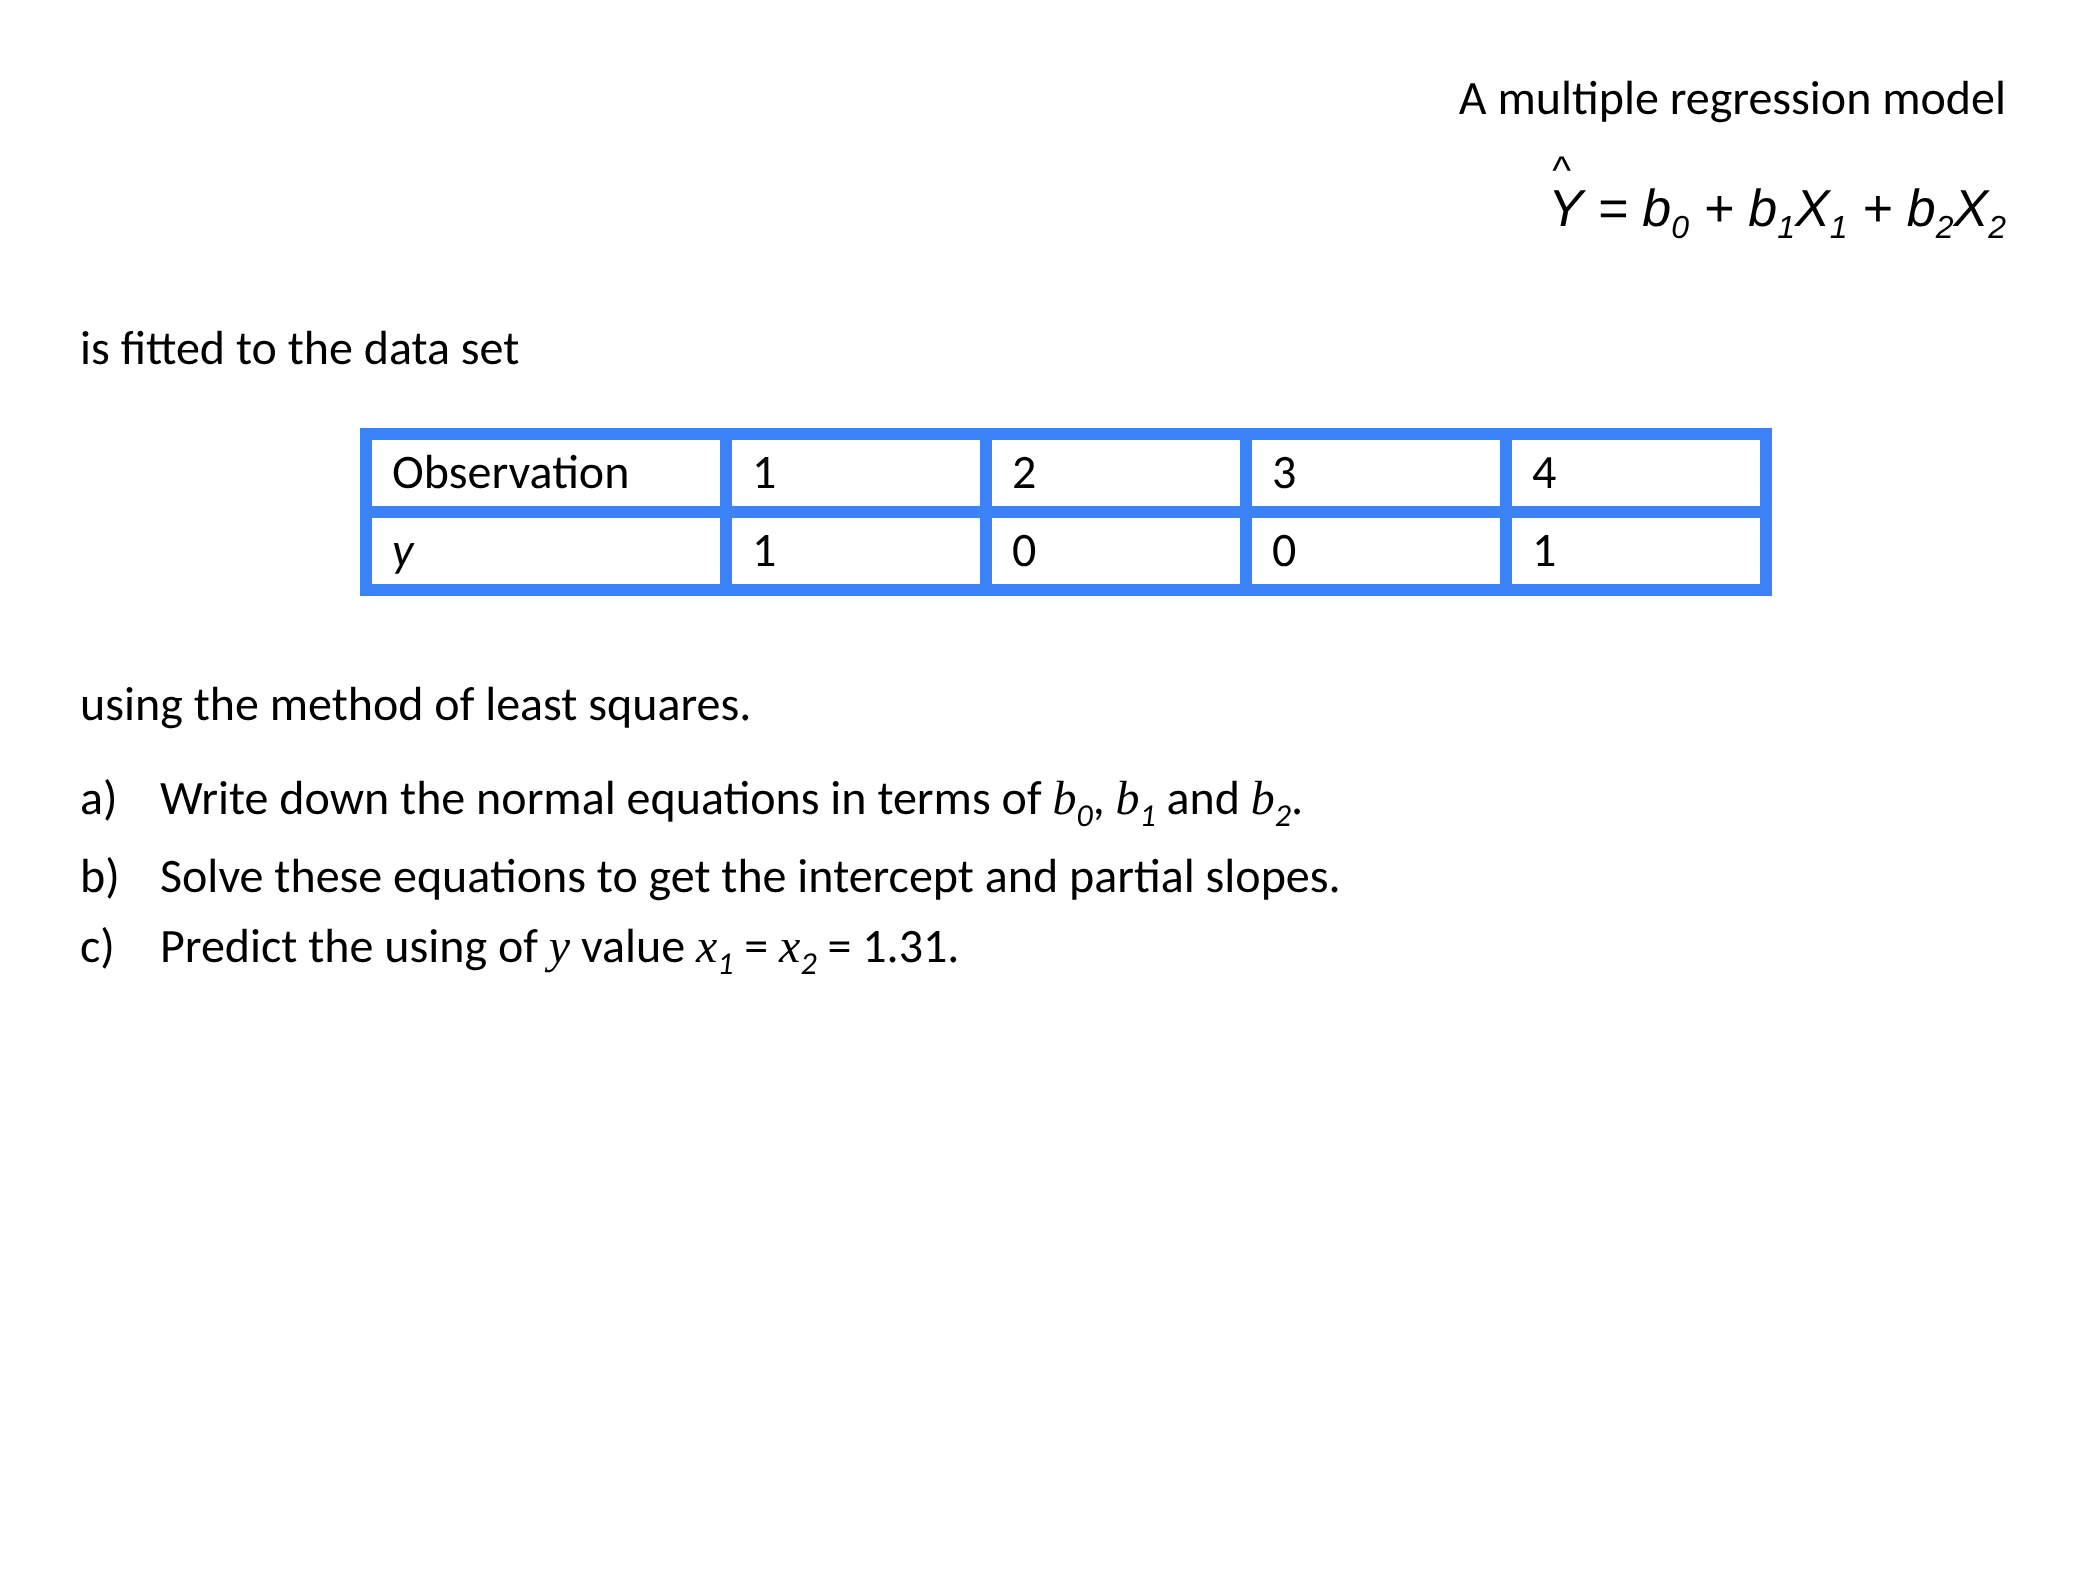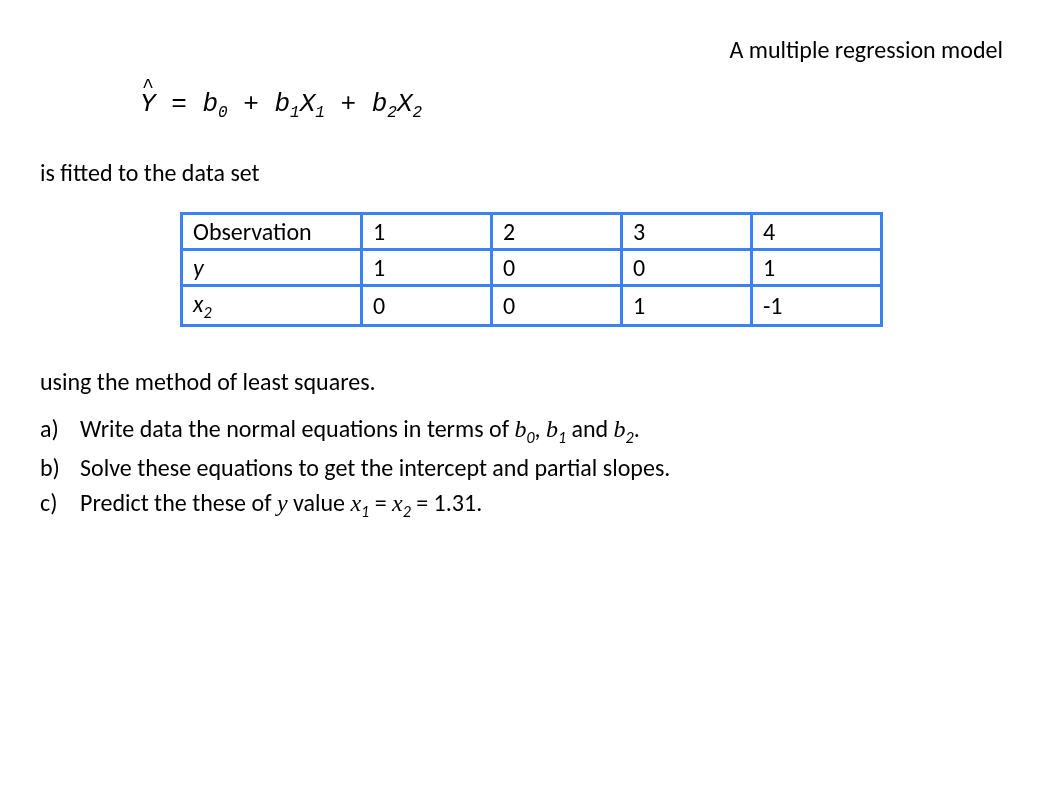--- a/index.html
+++ b/index.html
@@ -13,22 +13,22 @@
       color: #000;
       padding: 35px 40px;
       width: 1043px;
       background: #fff;
     }
     .intro-line {
       margin-bottom: 25px;
       text-align: right;
     }
     .equation {
-      text-align: left;
-      font-family: Liberation Mono, monospace;
+      text-align: right;
+      font-family: Liberation Sans, sans-serif;
       font-style: italic;
       font-size: 26px;
       margin-bottom: 20px;
       padding-left: 100px;
     }
     .equation .hat {
       position: relative;
       display: inline-block;
     }
     .equation .hat::before {
@@ -55,21 +55,21 @@
     }
     .table-wrapper {
       padding-left: 140px;
       margin-bottom: 40px;
     }
     table {
       border-collapse: collapse;
       font-size: 24px;
     }
     td {
-      border: 3px solid #3b82f6;
+      border: 6px solid #3b82f6;
       padding: 2px 10px;
       text-align: left;
       vertical-align: middle;
       height: 32px;
     }
     td.label-col {
       width: 180px;
     }
     td.data-col {
       width: 130px;
@@ -122,43 +122,36 @@
       <td class="data-col">3</td>
       <td class="data-col">4</td>
     </tr>
     <tr>
       <td class="label-col italic">y</td>
       <td class="data-col">1</td>
       <td class="data-col">0</td>
       <td class="data-col">0</td>
       <td class="data-col">1</td>
     </tr>
-    <tr>
-      <td class="label-col"><span class="italic">x</span><span class="sub">2</span></td>
-      <td class="data-col">0</td>
-      <td class="data-col">0</td>
-      <td class="data-col">1</td>
-      <td class="data-col">-1</td>
-    </tr>
   </tbody>
     </table>
 </div>
 
 <div class="using-line">using the method of least squares.</div>
 
 <div class="questions">
   <div class="question-item">
     <div class="question-letter">a)</div>
     <div class="question-text">
-      <span>Write data the normal equations in terms of </span><span class="math-italic">b</span><span class="sub">0</span><span>, </span><span class="math-italic">b</span><span class="sub">1</span><span> and </span><span class="math-italic">b</span><span class="sub">2</span><span>.</span>
+      <span>Write down the normal equations in terms of </span><span class="math-italic">b</span><span class="sub">0</span><span>, </span><span class="math-italic">b</span><span class="sub">1</span><span> and </span><span class="math-italic">b</span><span class="sub">2</span><span>.</span>
     </div>
   </div>
   <div class="question-item">
     <div class="question-letter">b)</div>
     <div class="question-text">Solve these equations to get the intercept and partial slopes.</div>
   </div>
   <div class="question-item">
     <div class="question-letter">c)</div>
     <div class="question-text">
-      <span>Predict the these of </span><span class="math-italic">y</span><span> value </span><span class="math-italic">x</span><span class="sub">1</span><span> = </span><span class="math-italic">x</span><span class="sub">2</span><span> = 1.31.</span>
+      <span>Predict the using of </span><span class="math-italic">y</span><span> value </span><span class="math-italic">x</span><span class="sub">1</span><span> = </span><span class="math-italic">x</span><span class="sub">2</span><span> = 1.31.</span>
     </div>
   </div>
 </div>
 
 </body></html>

